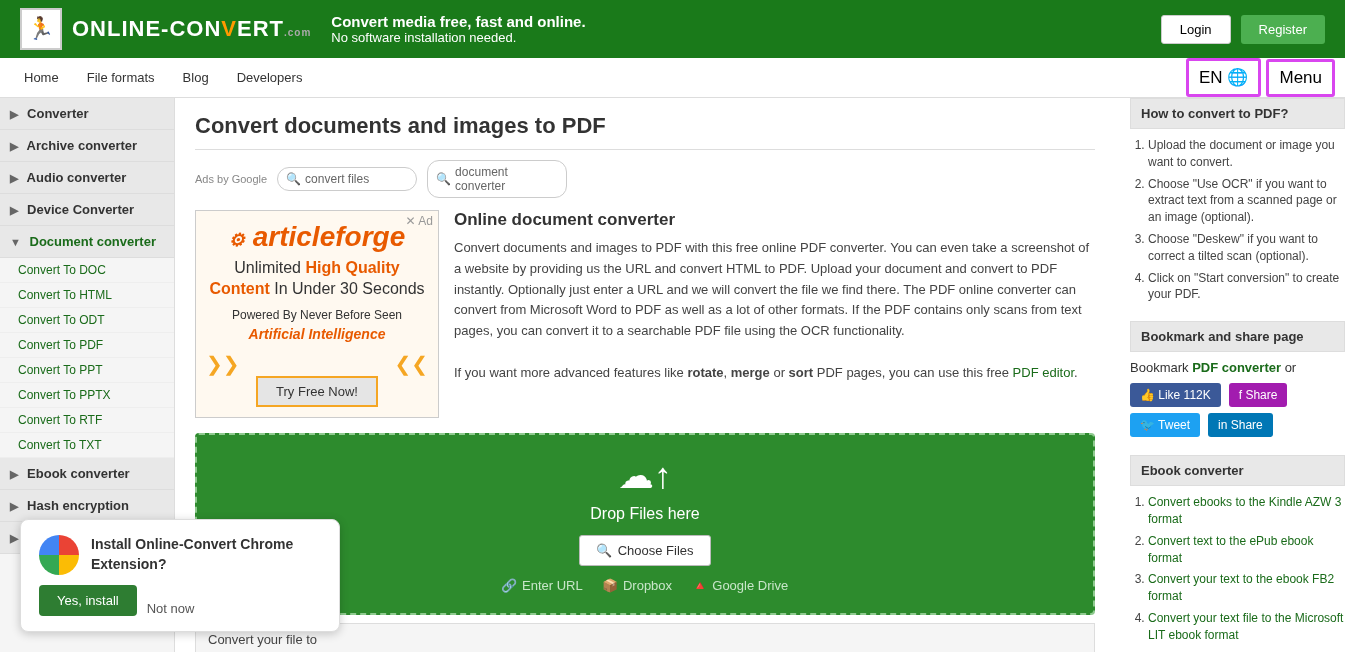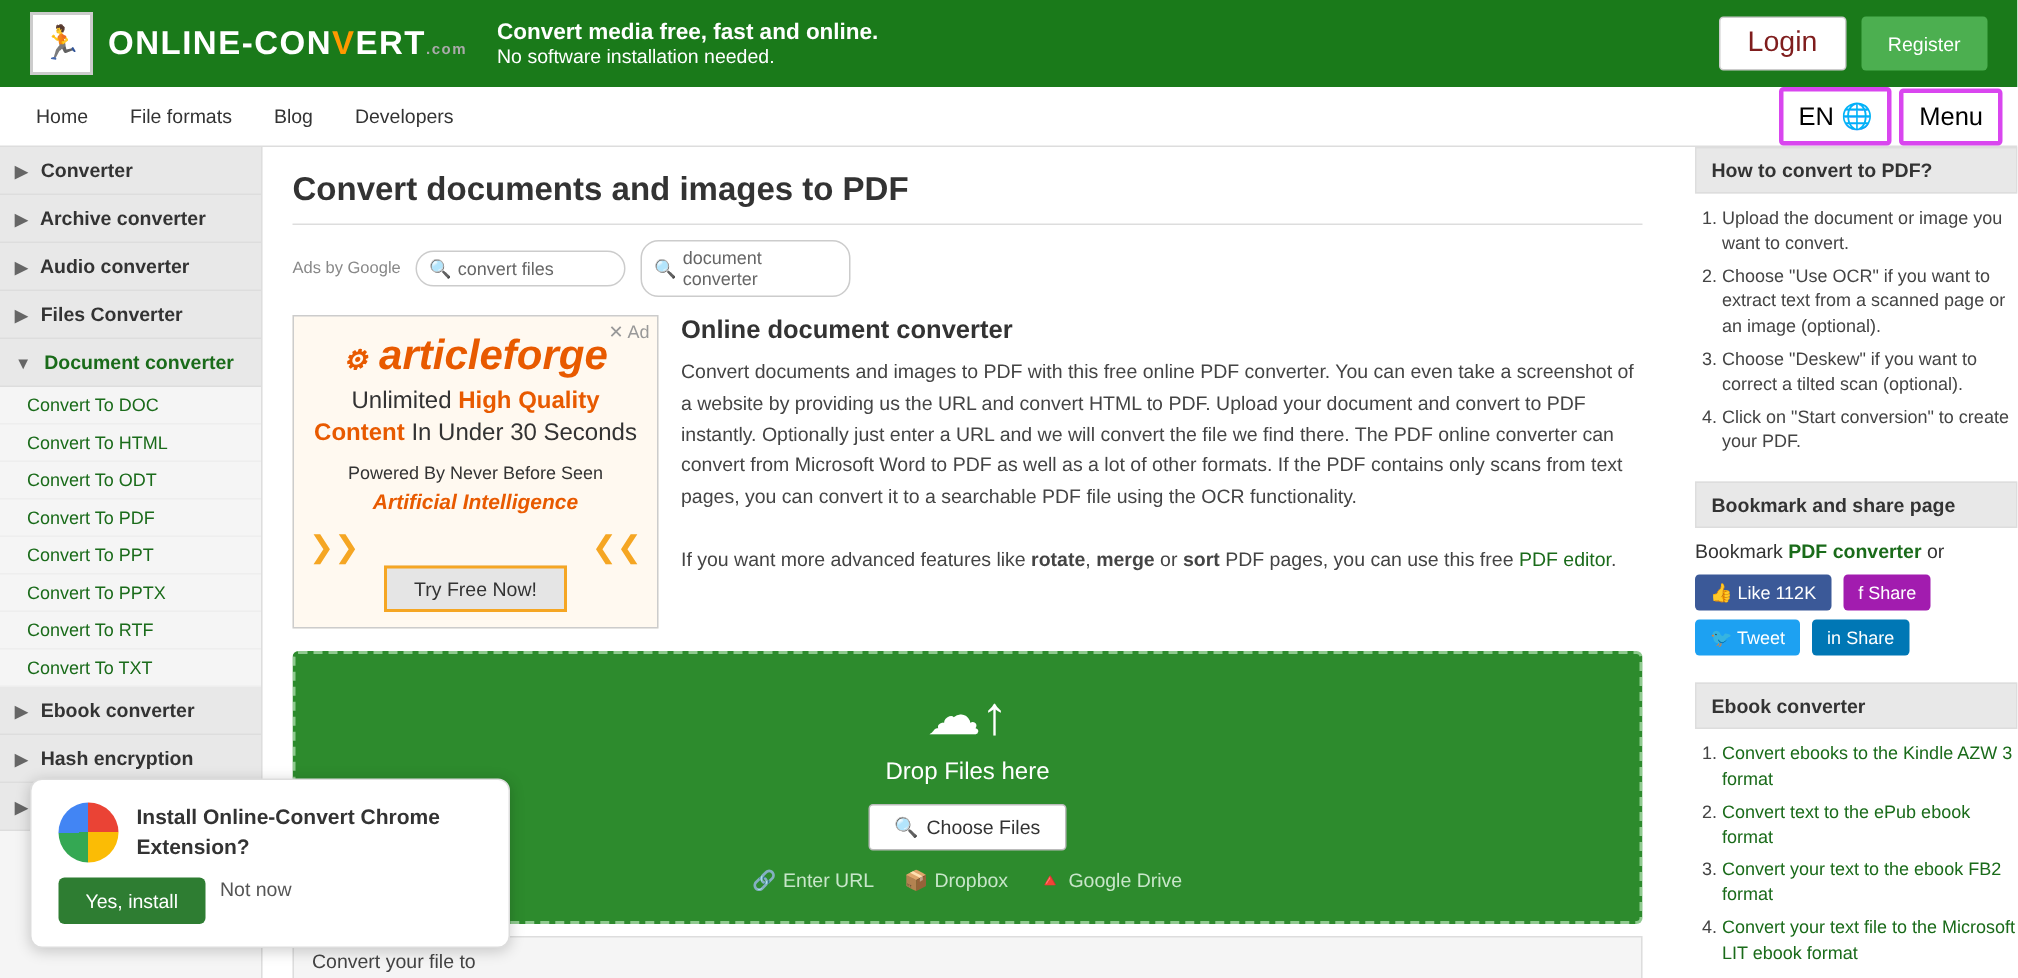--- a/index.html
+++ b/index.html
@@ -8,21 +8,21 @@
 
     
     #header { background: #1a7a1a; display: flex; align-items: center; padding: 8px 20px; gap: 20px; }
     #logo-area { display: flex; align-items: center; gap: 10px; }
     #logo-box { background: #fff; width: 42px; height: 42px; display: flex; align-items: center; justify-content: center; border: 2px solid #ccc; }
     #logo-text { color: #fff; font-size: 22px; font-weight: bold; letter-spacing: 1px; }
     #logo-text span { color: #f90; }
     #tagline { color: #fff; font-size: 13px; }
     #tagline div:first-child { font-size: 15px; font-weight: bold; }
     #header-right { margin-left: auto; display: flex; gap: 10px; }
-    #btn-login { background: #fff; color: #7f1d1d; border: 1px solid #ccc; padding: 6px 18px; cursor: pointer; border-radius: 3px; font-size: 19px; }
+    #btn-login { background: #fff; color: #000000; border: 1px solid #ccc; padding: 6px 18px; cursor: pointer; border-radius: 3px; font-size: 13px; }
     #btn-register { background: #4CAF50; color: #fff; border: none; padding: 6px 18px; cursor: pointer; border-radius: 3px; font-size: 13px; }
 
     
     #navbar { background: #fff; border-bottom: 1px solid #ddd; display: flex; align-items: center; padding: 0 10px; }
     .nav-item { padding: 12px 14px; color: #333; font-size: 13px; cursor: pointer; display: inline-block; }
     #nav-right { margin-left: auto; display: flex; align-items: center; gap: 5px; }
     #lang-btn, #menu-btn { border: 3px solid #d946ef; padding: 6px 10px; background: #fff; cursor: pointer; font-size: 17px; border-radius: 3px; }
 
     
     #layout { display: flex; min-height: calc(652px - 100px); }
@@ -84,21 +84,21 @@
     .fb-btn { background: #3b5998; }
     .fb-share { background: #a21caf; }
     .tw-btn { background: #1da1f2; }
     .in-btn { background: #0077b5; }
 
     
     #chrome-popup { position: fixed; bottom: 20px; left: 20px; background: #fff; border: 1px solid #ddd; border-radius: 8px; padding: 15px 18px; width: 320px; box-shadow: 0 2px 10px rgba(0,0,0,0.2); display: flex; flex-direction: column; gap: 10px; z-index: 1000; }
     #chrome-popup-top { display: flex; align-items: center; gap: 12px; }
     #chrome-icon { width: 40px; height: 40px; border-radius: 50%; background: conic-gradient(#ea4335 0deg 90deg, #fbbc05 90deg 180deg, #34a853 180deg 270deg, #4285f4 270deg 360deg); flex-shrink: 0; }
     #chrome-text { font-size: 14px; font-weight: bold; line-height: 1.4; }
-    #chrome-popup-btns { display: flex; gap: 10px; align-items: flex-start; }
+    #chrome-popup-btns { display: flex; gap: 10px; align-items: flex-end; }
     #btn-yes-install { background: #2e7d32; color: #fff; border: none; padding: 8px 18px; border-radius: 4px; cursor: pointer; font-size: 13px; }
     #btn-not-now { background: none; border: none; color: #555; cursor: pointer; font-size: 13px; }
 
     
     #convert-banner { background: #f5f5f5; border: 1px solid #ddd; padding: 8px 12px; font-size: 13px; color: #444; display: flex; align-items: center; gap: 5px; margin-top: 8px; }
   </style>
 </head>
 <body>
 
 <div id="header">
@@ -141,21 +141,21 @@
     <div class="sidebar-section">
       <span class="arrow">▶</span>
       <span>Archive converter</span>
     </div>
     <div class="sidebar-section">
       <span class="arrow">▶</span>
       <span>Audio converter</span>
     </div>
     <div class="sidebar-section">
       <span class="arrow">▶</span>
-      <span>Files Converter</span>
+      <span>Device Converter</span>
     </div>
     <div class="sidebar-section active">
       <span class="arrow">▼</span>
       <span>Document converter</span>
     </div>
     <div class="sidebar-sub">Convert To DOC</div>
     <div class="sidebar-sub">Convert To HTML</div>
     <div class="sidebar-sub">Convert To ODT</div>
     <div class="sidebar-sub">Convert To PDF</div>
     <div class="sidebar-sub">Convert To PPT</div>

